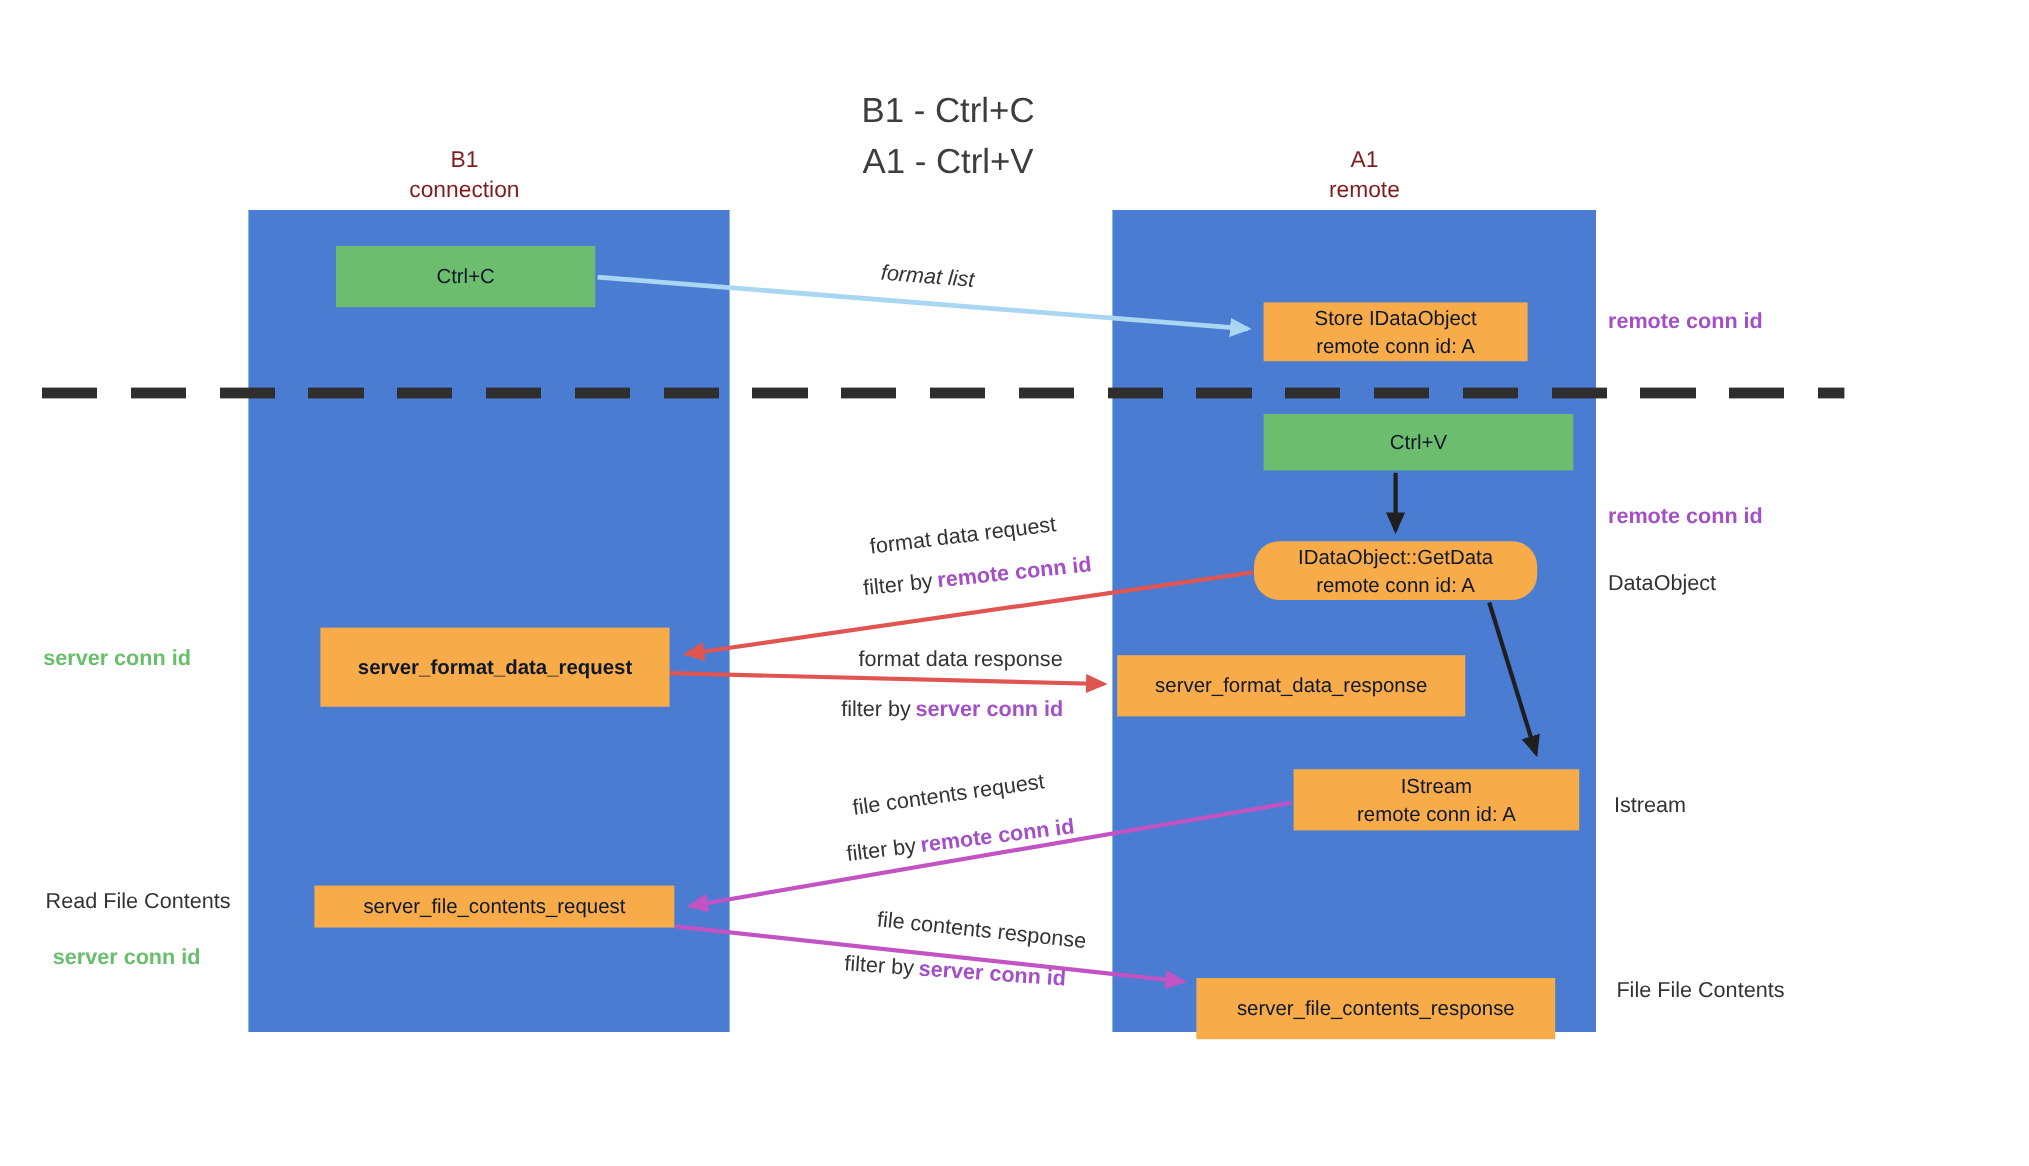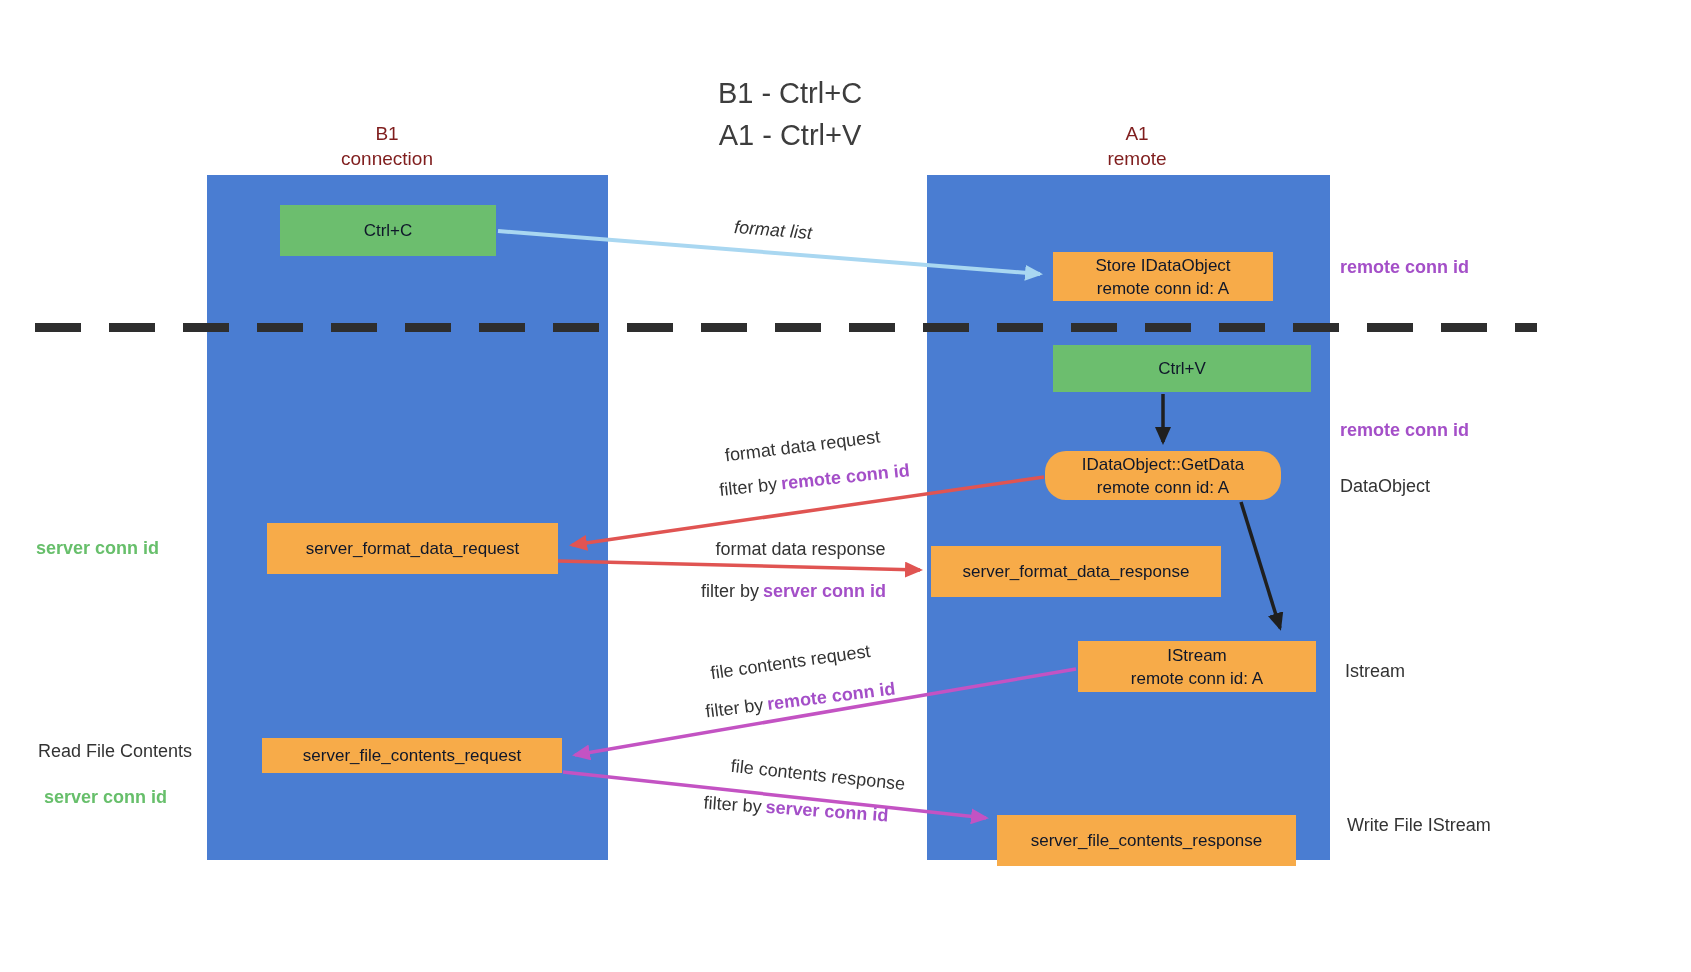--- a/index.html
+++ b/index.html
@@ -104,21 +104,21 @@
 
   <div class="box green" style="left:1053px;top:345px;width:258px;height:47px;">
     <span>Ctrl+V</span>
   </div>
 
   <div class="box orange" style="left:1045px;top:451px;width:236px;height:49px;border-radius:21px;">
     <span>IDataObject::GetData</span>
     <span>remote conn id: A</span>
   </div>
 
-  <div class="box orange" style="left:267px;top:523px;width:291px;height:51px;">
+  <div class="box orange" style="left:267px;top:523px;width:291px;height:66px;font-weight:bold;">
     <span>server_format_data_request</span>
   </div>
 
   <div class="box orange" style="left:931px;top:546px;width:290px;height:51px;">
     <span>server_format_data_response</span>
   </div>
 
   <div class="box orange" style="left:1078px;top:641px;width:238px;height:51px;">
     <span>IStream</span>
     <span>remote conn id: A</span>
@@ -151,19 +151,19 @@
 
   <div class="lbl center" style="left:718px;top:765px;width:200px;transform:rotate(6deg);">file contents response</div>
   <div class="lbl center" style="left:691px;top:799px;width:210px;transform:rotate(4deg);">
     <span>filter by</span><span class="purple filter-key">server conn id</span>
   </div>
 
   <div class="lbl purple" style="left:1340px;top:257px;">remote conn id</div>
   <div class="lbl purple" style="left:1340px;top:420px;">remote conn id</div>
   <div class="lbl" style="left:1340px;top:476px;">DataObject</div>
   <div class="lbl" style="left:1345px;top:661px;">Istream</div>
-  <div class="lbl" style="left:1347px;top:815px;">Write File IStream</div>
+  <div class="lbl" style="left:1347px;top:815px;">File File Contents</div>
 
   <div class="lbl greentxt" style="left:36px;top:538px;">server conn id</div>
   <div class="lbl" style="left:38px;top:741px;">Read File Contents</div>
   <div class="lbl greentxt" style="left:44px;top:787px;">server conn id</div>
 
 </div>
 
 </body></html>

